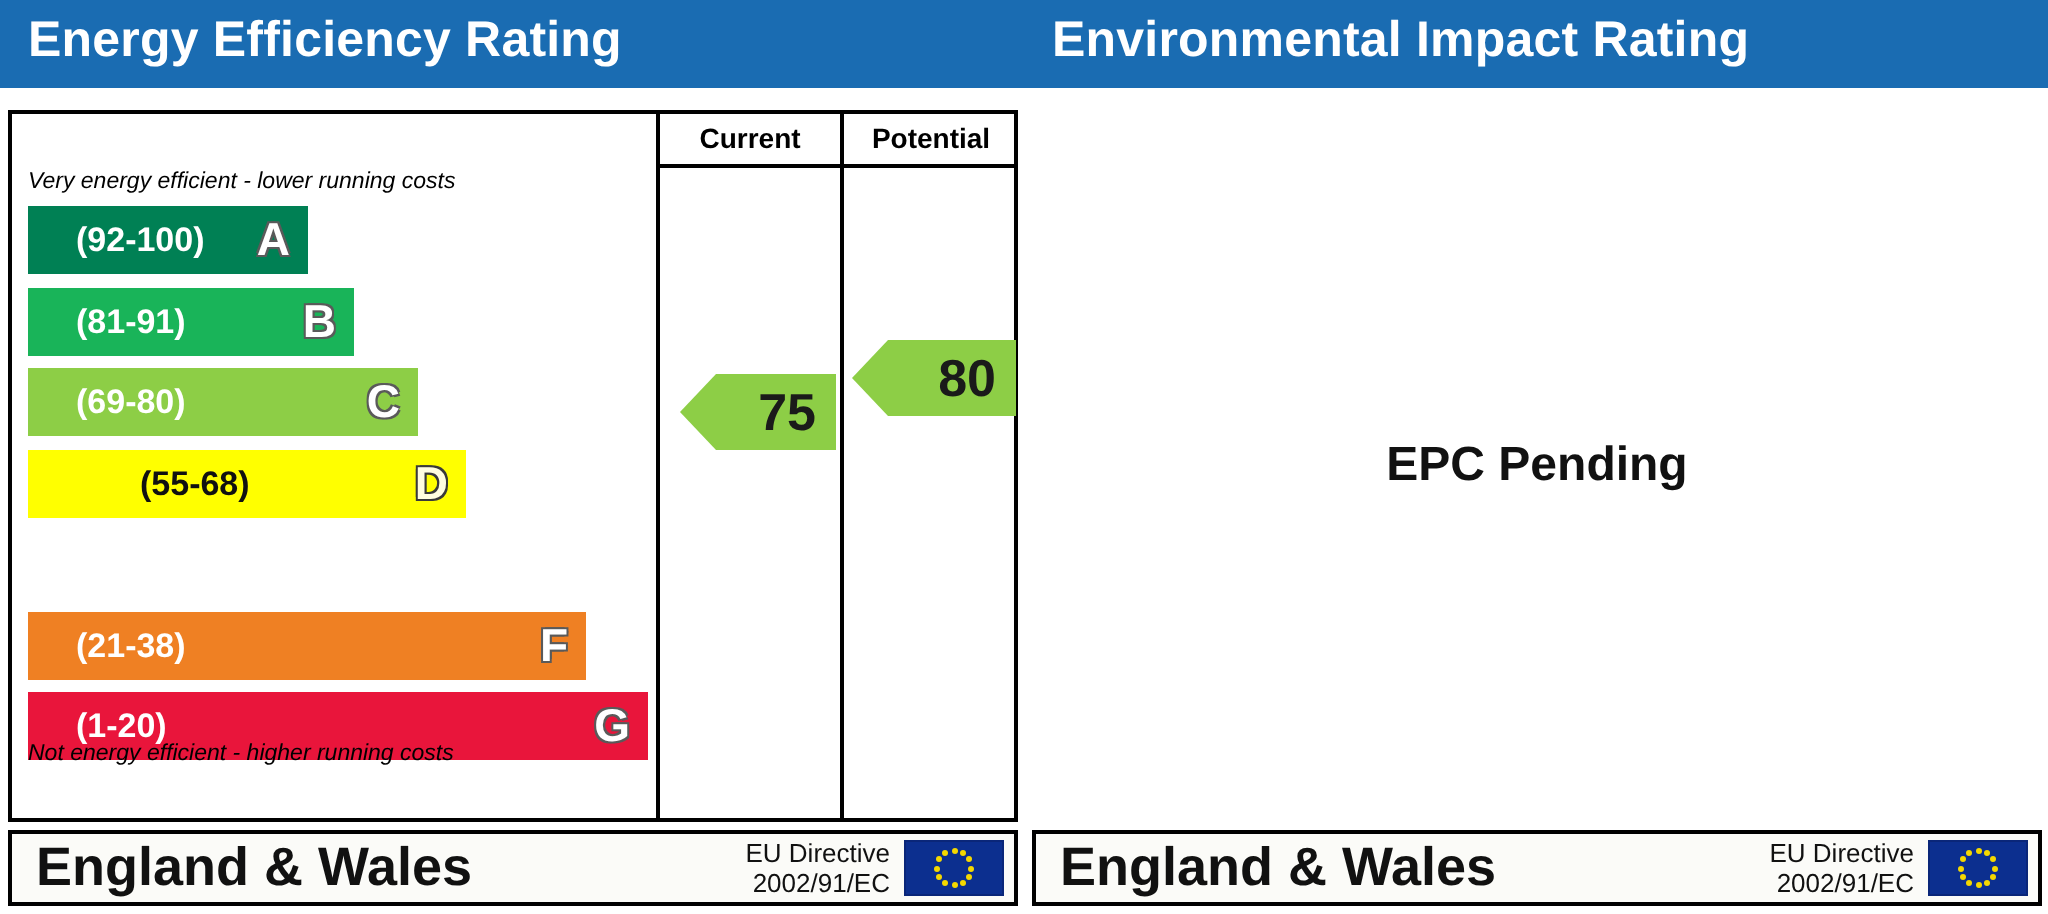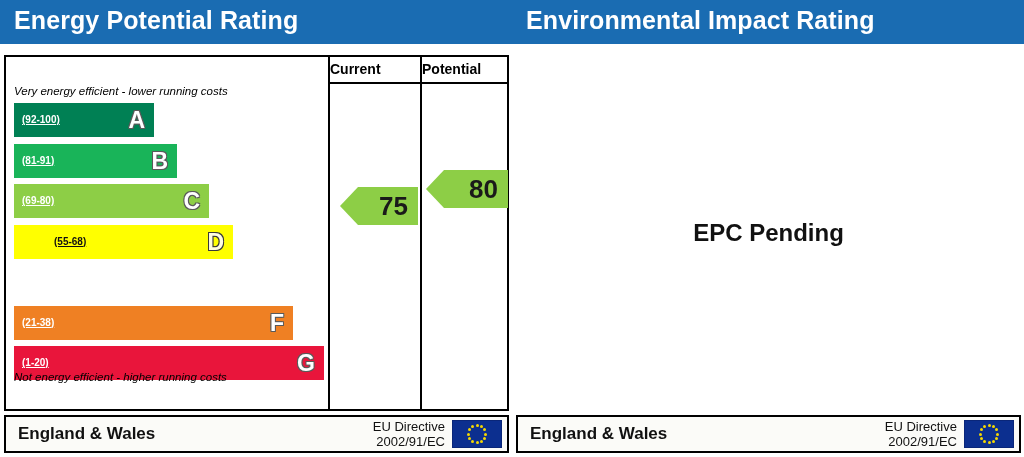--- a/index.html
+++ b/index.html
@@ -80,20 +80,21 @@
     height: 2px;
     background: #000000;
   }
 
   .col-head {
     position: absolute;
     top: 4px;
     font-size: 14px;
     font-weight: bold;
     color: #000000;
+    text-align: center;
   }
   .col-head-current   { left: 324px; width: 90px; }
   .col-head-potential { left: 416px; width: 87px; }
 
   
   .caption {
     position: absolute;
     left: 8px;
     font-size: 11.5px;
     font-style: italic;
@@ -112,28 +113,27 @@
     height: 284px;
   }
   .band {
     position: absolute;
     left: 0;
     height: 34px;
     box-sizing: border-box;
   }
   .band-range {
     position: absolute;
-    left: 8px;
+    left: 24px;
     top: 50%;
     transform: translateY(-50%);
-    font-size: 10px;
+    font-size: 17px;
     font-weight: bold;
     line-height: 1;
     white-space: nowrap;
-    text-decoration: underline;
   }
   .band-letter {
     position: absolute;
     right: 9px;
     top: 50%;
     transform: translateY(-50%);
     font-size: 23px;
     font-weight: bold;
     line-height: 1;
     color: #ffffff;
@@ -206,21 +206,21 @@
     height: 38px;
     border: 2px solid #000000;
     box-sizing: border-box;
     background: #fbfbf8;
   }
   .footer-region {
     position: absolute;
     left: 12px;
     top: 50%;
     transform: translateY(-50%);
-    font-size: 17px;
+    font-size: 27px;
     font-weight: bold;
     color: #111111;
     white-space: nowrap;
   }
   .footer-directive {
     position: absolute;
     right: 62px;
     top: 50%;
     transform: translateY(-50%);
     font-size: 13px;
@@ -248,21 +248,21 @@
   }
 </style>
 </head>
 <body>
 
 <div class="page">
 
   <div class="panel panel-left">
 
     <div class="hdr">
-      <div class="hdr-title">Energy Potential Rating</div>
+      <div class="hdr-title">Energy Efficiency Rating</div>
     </div>
 
     <div class="body-box">
 
       <div class="caption caption-top">Very energy efficient - lower running costs</div>
 
       <div class="bands">
           <div class="band" style="width: 140px; top: 0px; background: rgb(0, 128, 84);">
             <span class="band-range range-light">(92-100)</span>
             <span class="band-letter">A</span>

